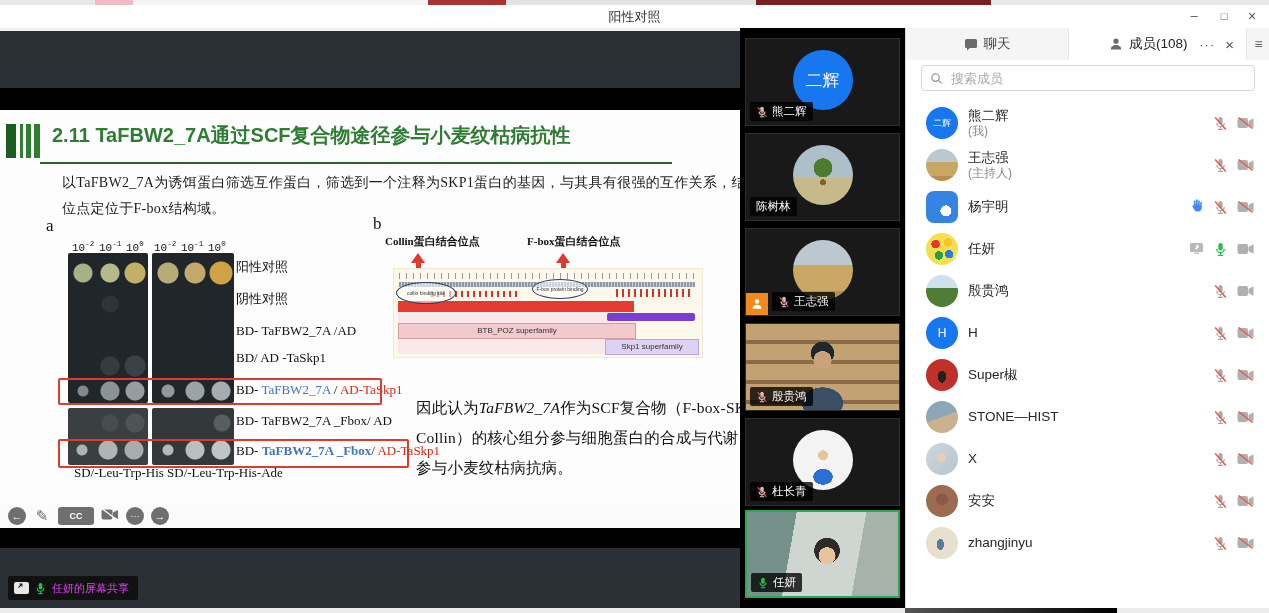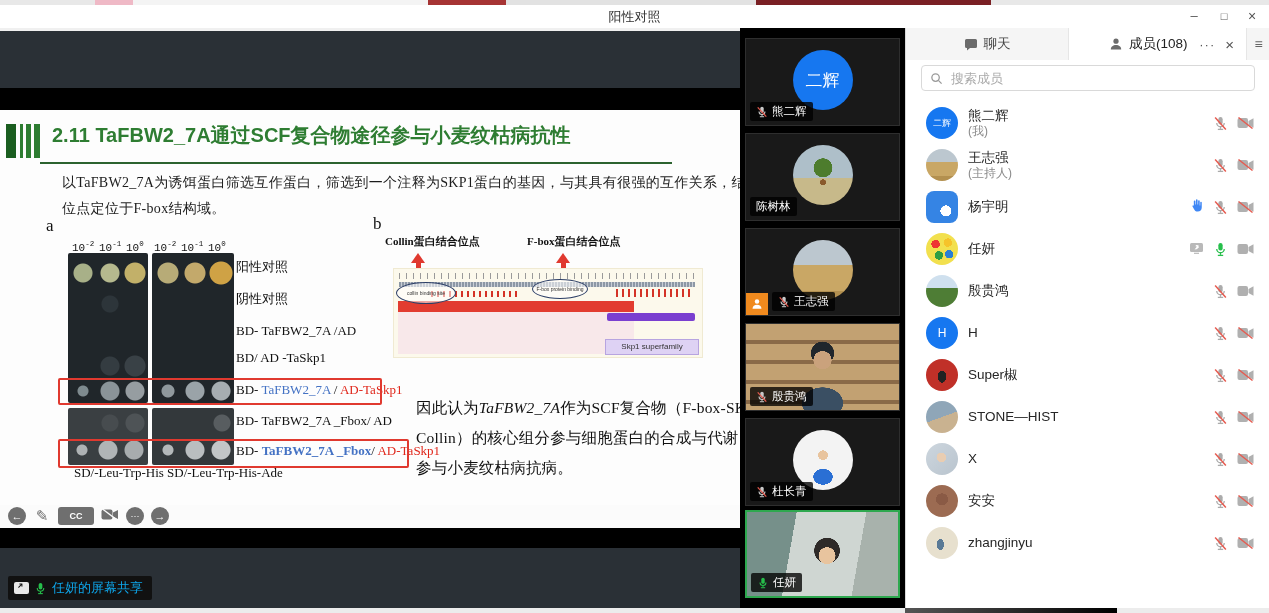--- a/index.html
+++ b/index.html
@@ -58,21 +58,21 @@
   .lavbox{background:#ded2f4;border:1px solid #b7a4e0;}
   .concl{left:416px;font-size:15.5px;color:#111;white-space:nowrap;letter-spacing:.2px;}
 
   
   .anno-icons{position:absolute;left:8px;top:2px;display:flex;gap:7px;align-items:center;}
   .aicon{width:18px;height:18px;border-radius:50%;background:#6f6f6f;color:#fff;font-size:11px;line-height:18px;text-align:center;}
   .aicon.flat{border-radius:3px;width:36px;font-size:9px;font-weight:bold;}
   .aicon.bare{background:transparent;color:#6f6f6f;font-size:15px;}
 
   .share-badge{position:absolute;left:8px;top:28px;height:24px;background:#111;border-radius:2px;display:flex;align-items:center;gap:5px;padding:0 9px 0 6px;}
-  .share-badge .txt{color:#0ea5e9;font-size:13px;}
+  .share-badge .txt{color:#d946ef;font-size:11px;}
   .mon-icon{width:15px;height:12px;background:#e8e8e8;border-radius:2px;position:relative;}
   .mon-icon:after{content:"➜";position:absolute;left:3px;top:-1px;font-size:8px;color:#111;transform:rotate(-45deg);}
 
   
   .strip{position:absolute;left:740px;top:0;width:165px;height:580px;background:#000;}
   .tile{position:absolute;left:5px;width:155px;height:88px;background:#191919;border:1px solid #2e2e2e;box-sizing:border-box;overflow:hidden;}
   .tile.speaking{border:2px solid #2ea84f;}
   .tile-body{position:absolute;inset:0;display:flex;align-items:flex-start;justify-content:center;}
   .circle-avatar{width:60px;height:60px;border-radius:50%;margin-top:11px;display:flex;align-items:center;justify-content:center;color:#fff;font-size:17px;}
   .tile-badge{position:absolute;left:4px;bottom:4px;background:rgba(0,0,0,.78);border-radius:2px;display:flex;align-items:center;gap:4px;padding:2px 6px;max-width:140px;}
@@ -234,20 +234,21 @@
         <div class="abs arrow-stem" style="left:561px;top:152px;height:22px;"></div>
 
         <div class="abs diagram-bg" style="left:393px;top:158px;width:308px;height:88px;">
           <div class="abs ruler" style="left:5px;top:4px;width:296px;height:6px;"></div>
           <div class="abs seqline" style="left:5px;top:13px;width:296px;height:5px;"></div>
           <div class="abs redticks" style="left:37px;top:22px;width:90px;height:6px;"></div>
           <div class="abs redticks" style="left:222px;top:20px;width:75px;height:8px;"></div>
           <div class="abs pinkpanel" style="left:4px;top:32px;width:236px;height:53px;"></div>
           <div class="abs redbar" style="left:4px;top:32px;width:236px;height:11px;"></div>
           <div class="abs purplebar" style="left:213px;top:44px;width:88px;height:8px;"></div>
+          <div class="abs dombox pinkbox" style="left:4px;top:54px;width:236px;height:14px;">BTB_POZ superfamily</div>
           <div class="abs dombox lavbox" style="left:211px;top:70px;width:92px;height:14px;">Skp1 superfamily</div>
           <div class="abs ellipse" style="left:2px;top:13px;width:58px;height:20px;line-height:20px;">collin binding site</div>
           <div class="abs ellipse" style="left:138px;top:10px;width:54px;height:18px;line-height:18px;">F-box protein binding site</div>
         </div>
 
         <div class="abs concl serif" style="top:288px;"><span>因此认为</span><i>TaFBW2_7A</i><span>作为SCF复合物（F-box-SKP1-</span></div>
         <div class="abs concl serif" style="top:318px;">Collin）的核心组分参与细胞蛋白的合成与代谢，进而</div>
         <div class="abs concl serif" style="top:348px;">参与小麦纹枯病抗病。</div>
       </div>
 

